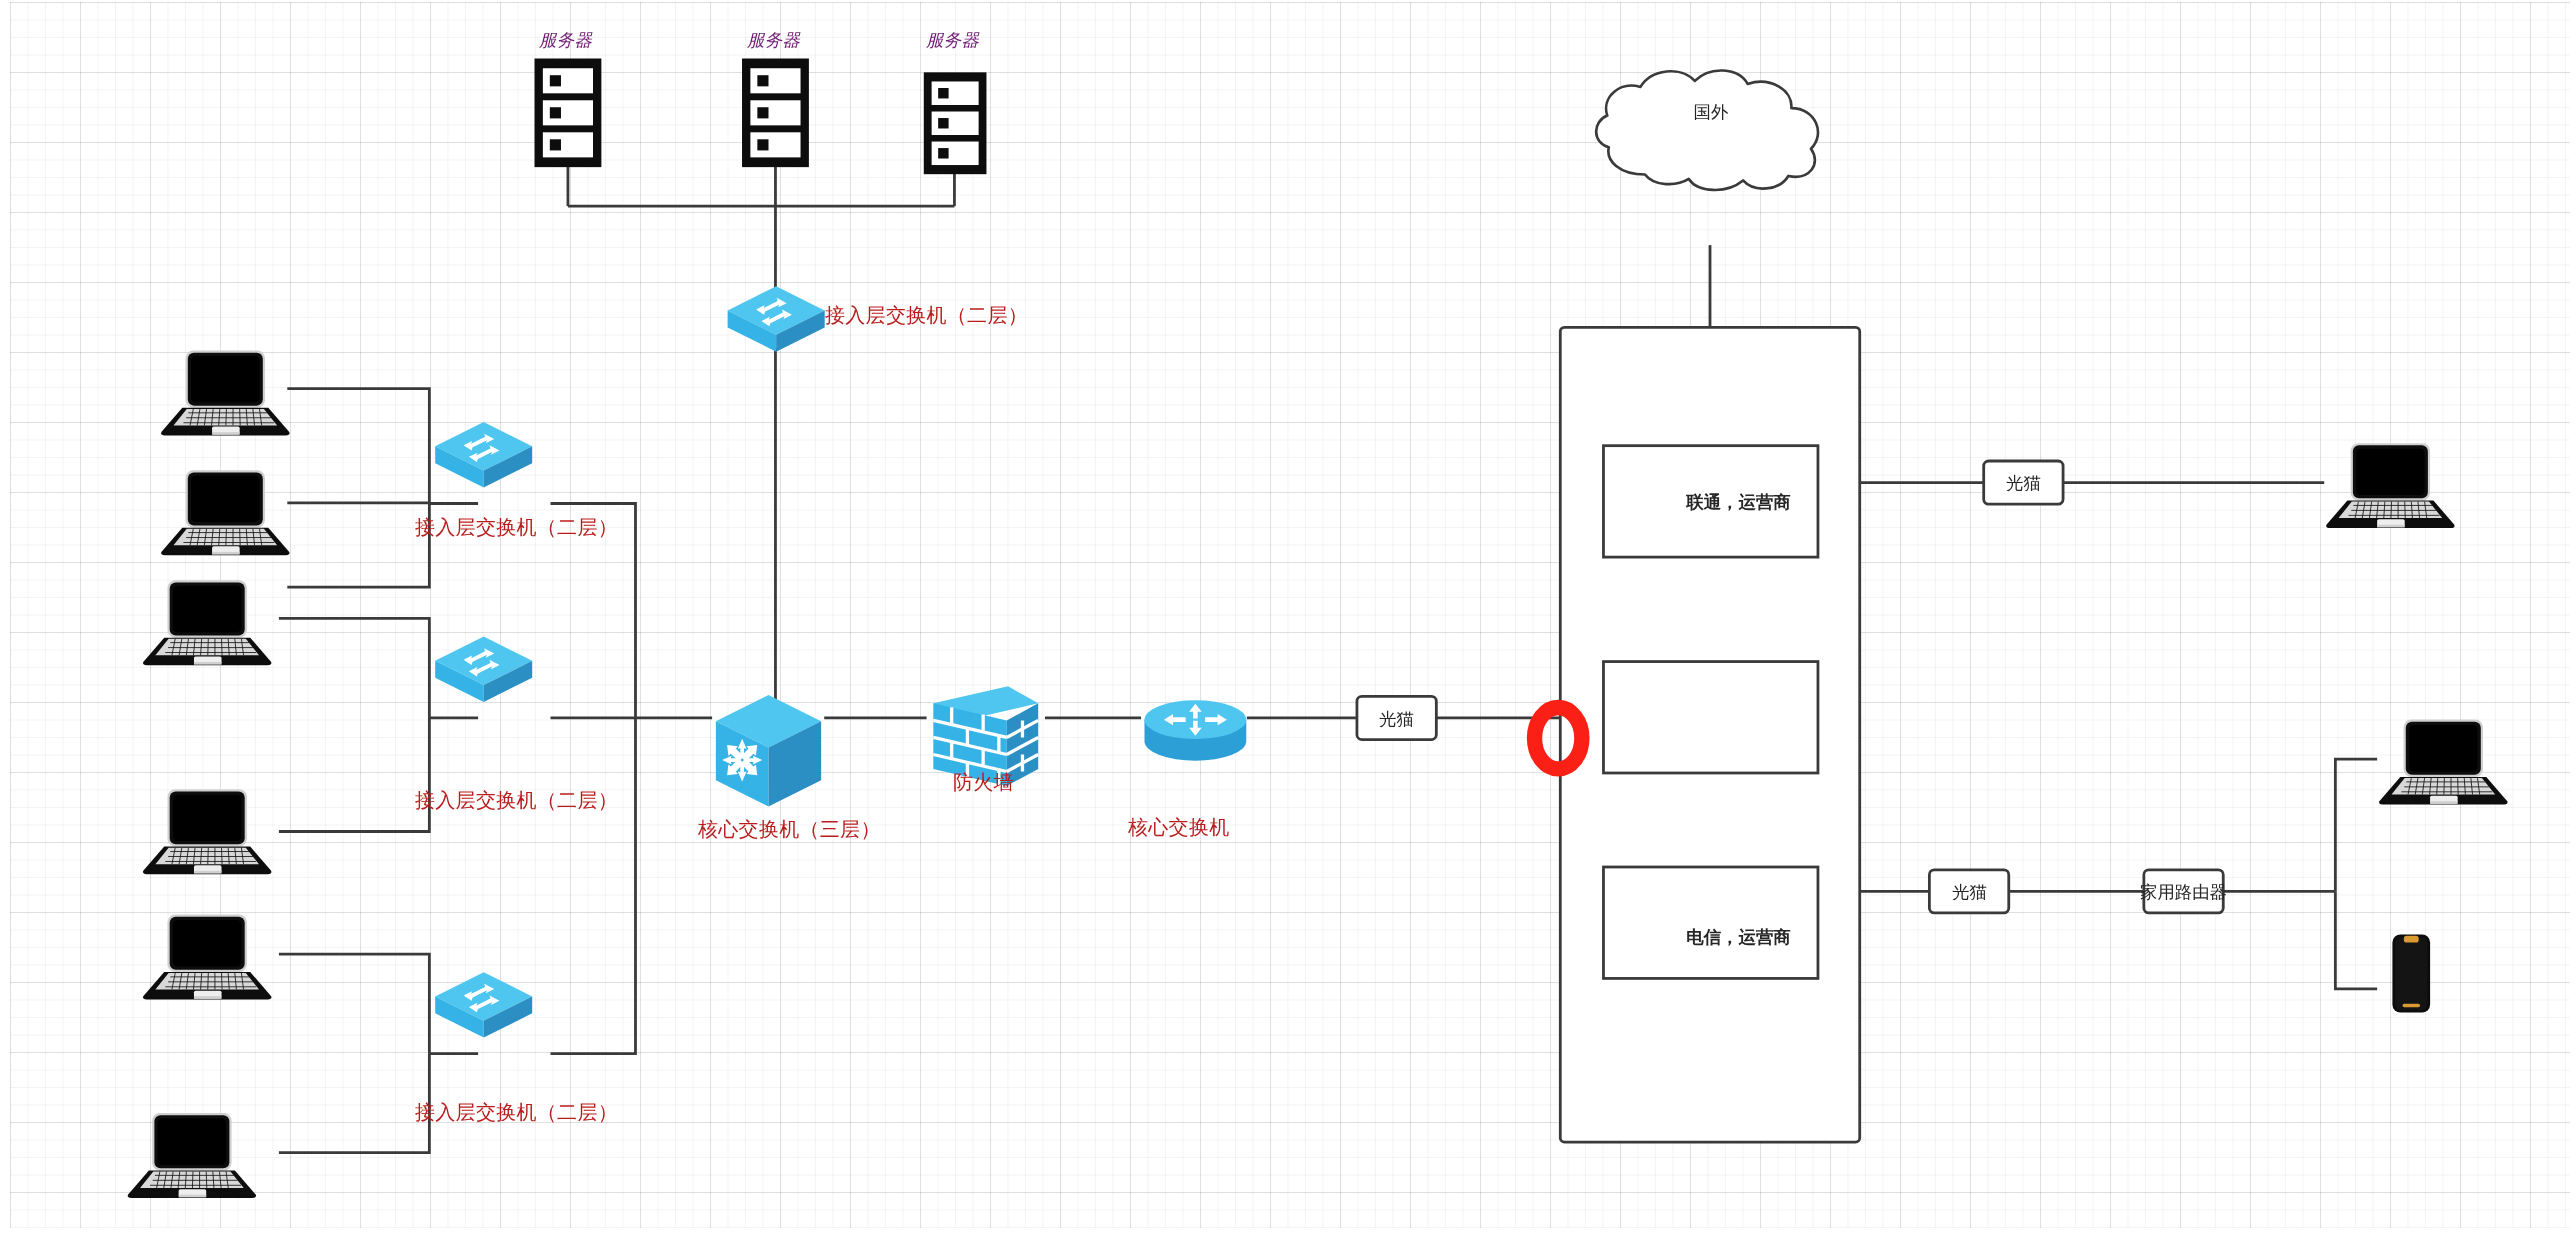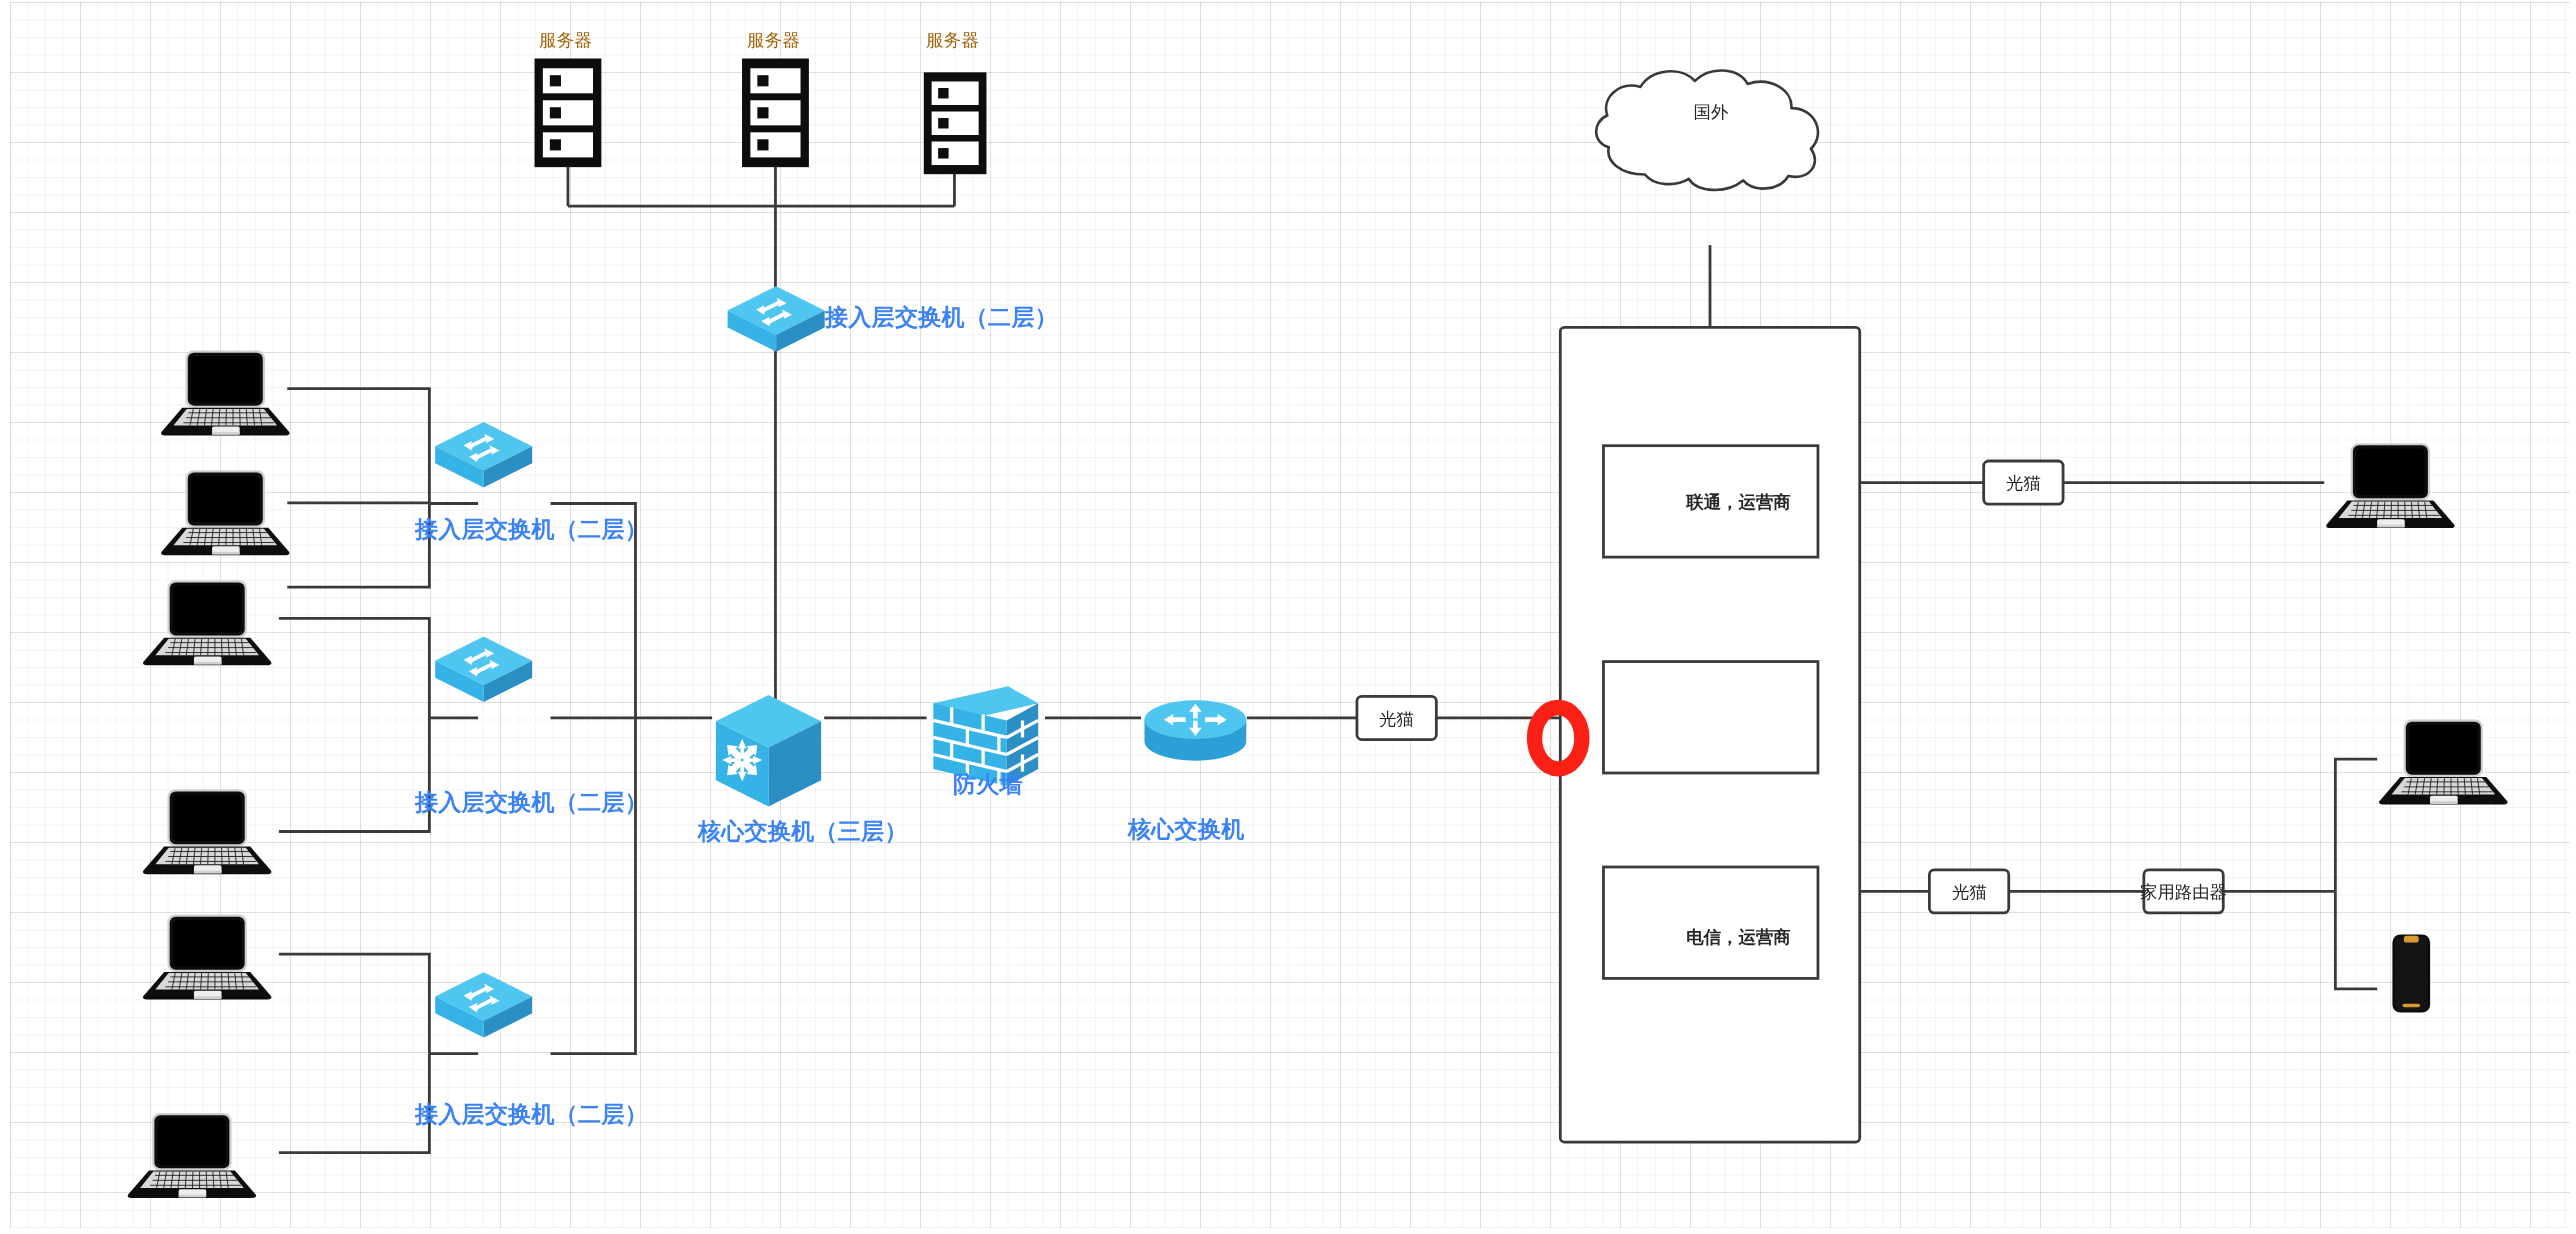--- a/index.html
+++ b/index.html
@@ -22,24 +22,24 @@
       70px 70px,
       70px 70px,
       17.5px 17.5px,
       17.5px 17.5px;
     background-position:0 0,0 0,0 0,0 0;
   }
   #art{position:absolute;left:0;top:0;width:2576px;height:1234px;}
   .lbl{
     position:absolute;
     font-family:"Liberation Sans","DejaVu Sans",sans-serif;
-    font-size:23px;font-weight:700;color:#3b82f6;
+    font-size:20px;font-weight:400;color:#b91c1c;
     white-space:nowrap;letter-spacing:0.3px;
   }
-  .lbl.thin{font-weight:400;font-size:17.4px;color:#a16207;}
+  .lbl.thin{font-weight:400;font-size:17.4px;color:#701a75;font-style:italic;}
   .boxlbl{
     position:absolute;display:flex;align-items:center;justify-content:center;
     font-family:"Liberation Sans","DejaVu Sans",sans-serif;
     font-size:17.4px;color:#262626;white-space:nowrap;
   }
   .boxlbl.b{font-weight:700;padding-left:27px;}
 </style>
 </head>
 <body>
 

